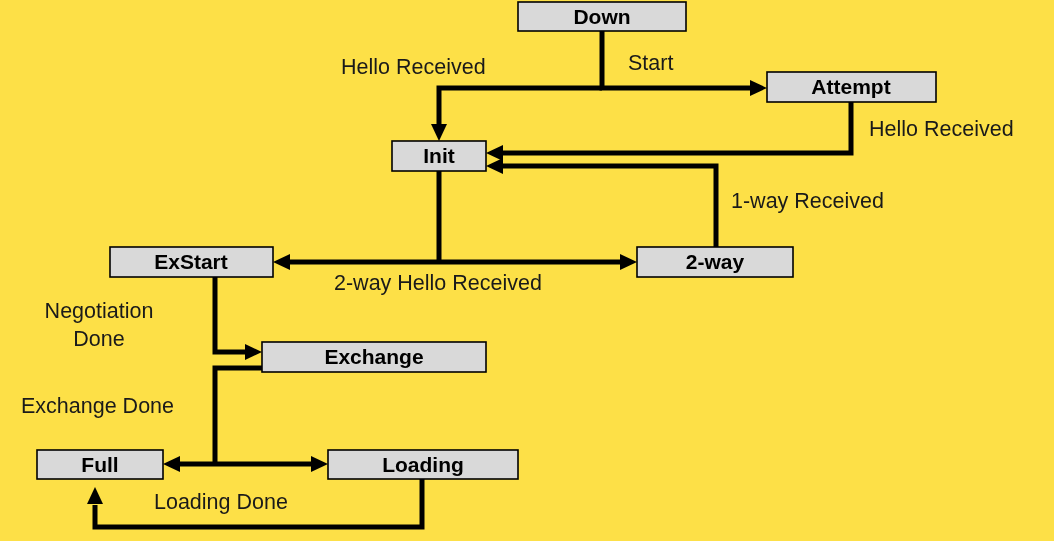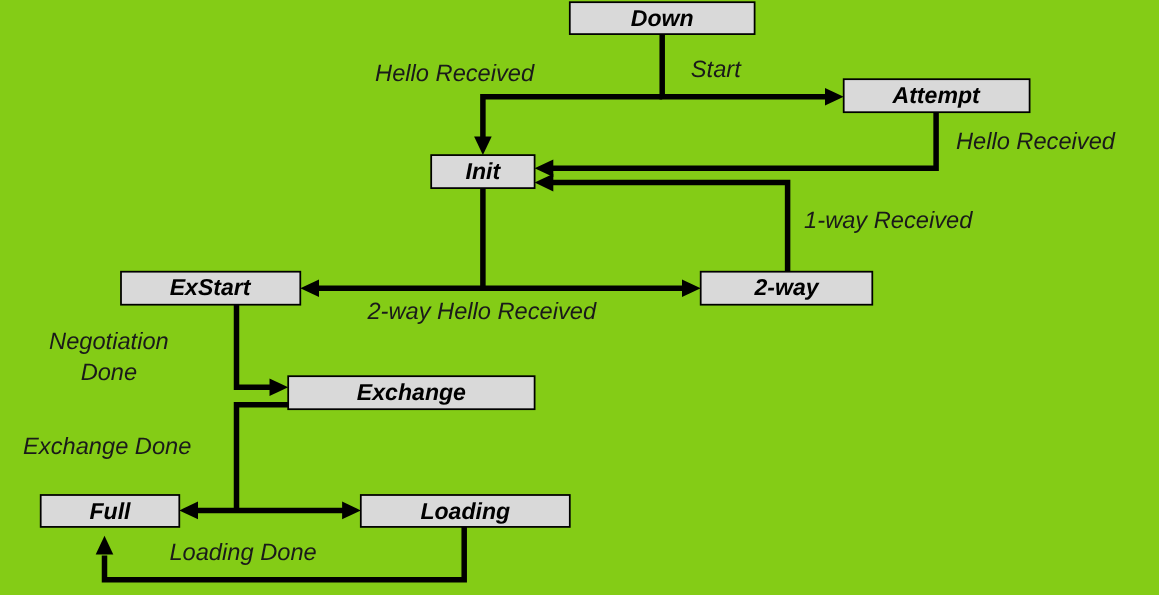--- a/index.html
+++ b/index.html
@@ -7,23 +7,22 @@
     padding: 0;
     background: #ffffff;
   }
   body {
     font-family: "Liberation Sans", sans-serif;
   }
   #diagram-root {
     position: relative;
     width: 1054px;
     height: 541px;
-    background: #84cc16;
+    background: #fde047;
     overflow: hidden;
-    font-style: italic;
   }
   svg.diagram-canvas {
     position: absolute;
     left: 0;
     top: 0;
     width: 1054px;
     height: 541px;
     display: block;
   }
   .state-box-rect {

